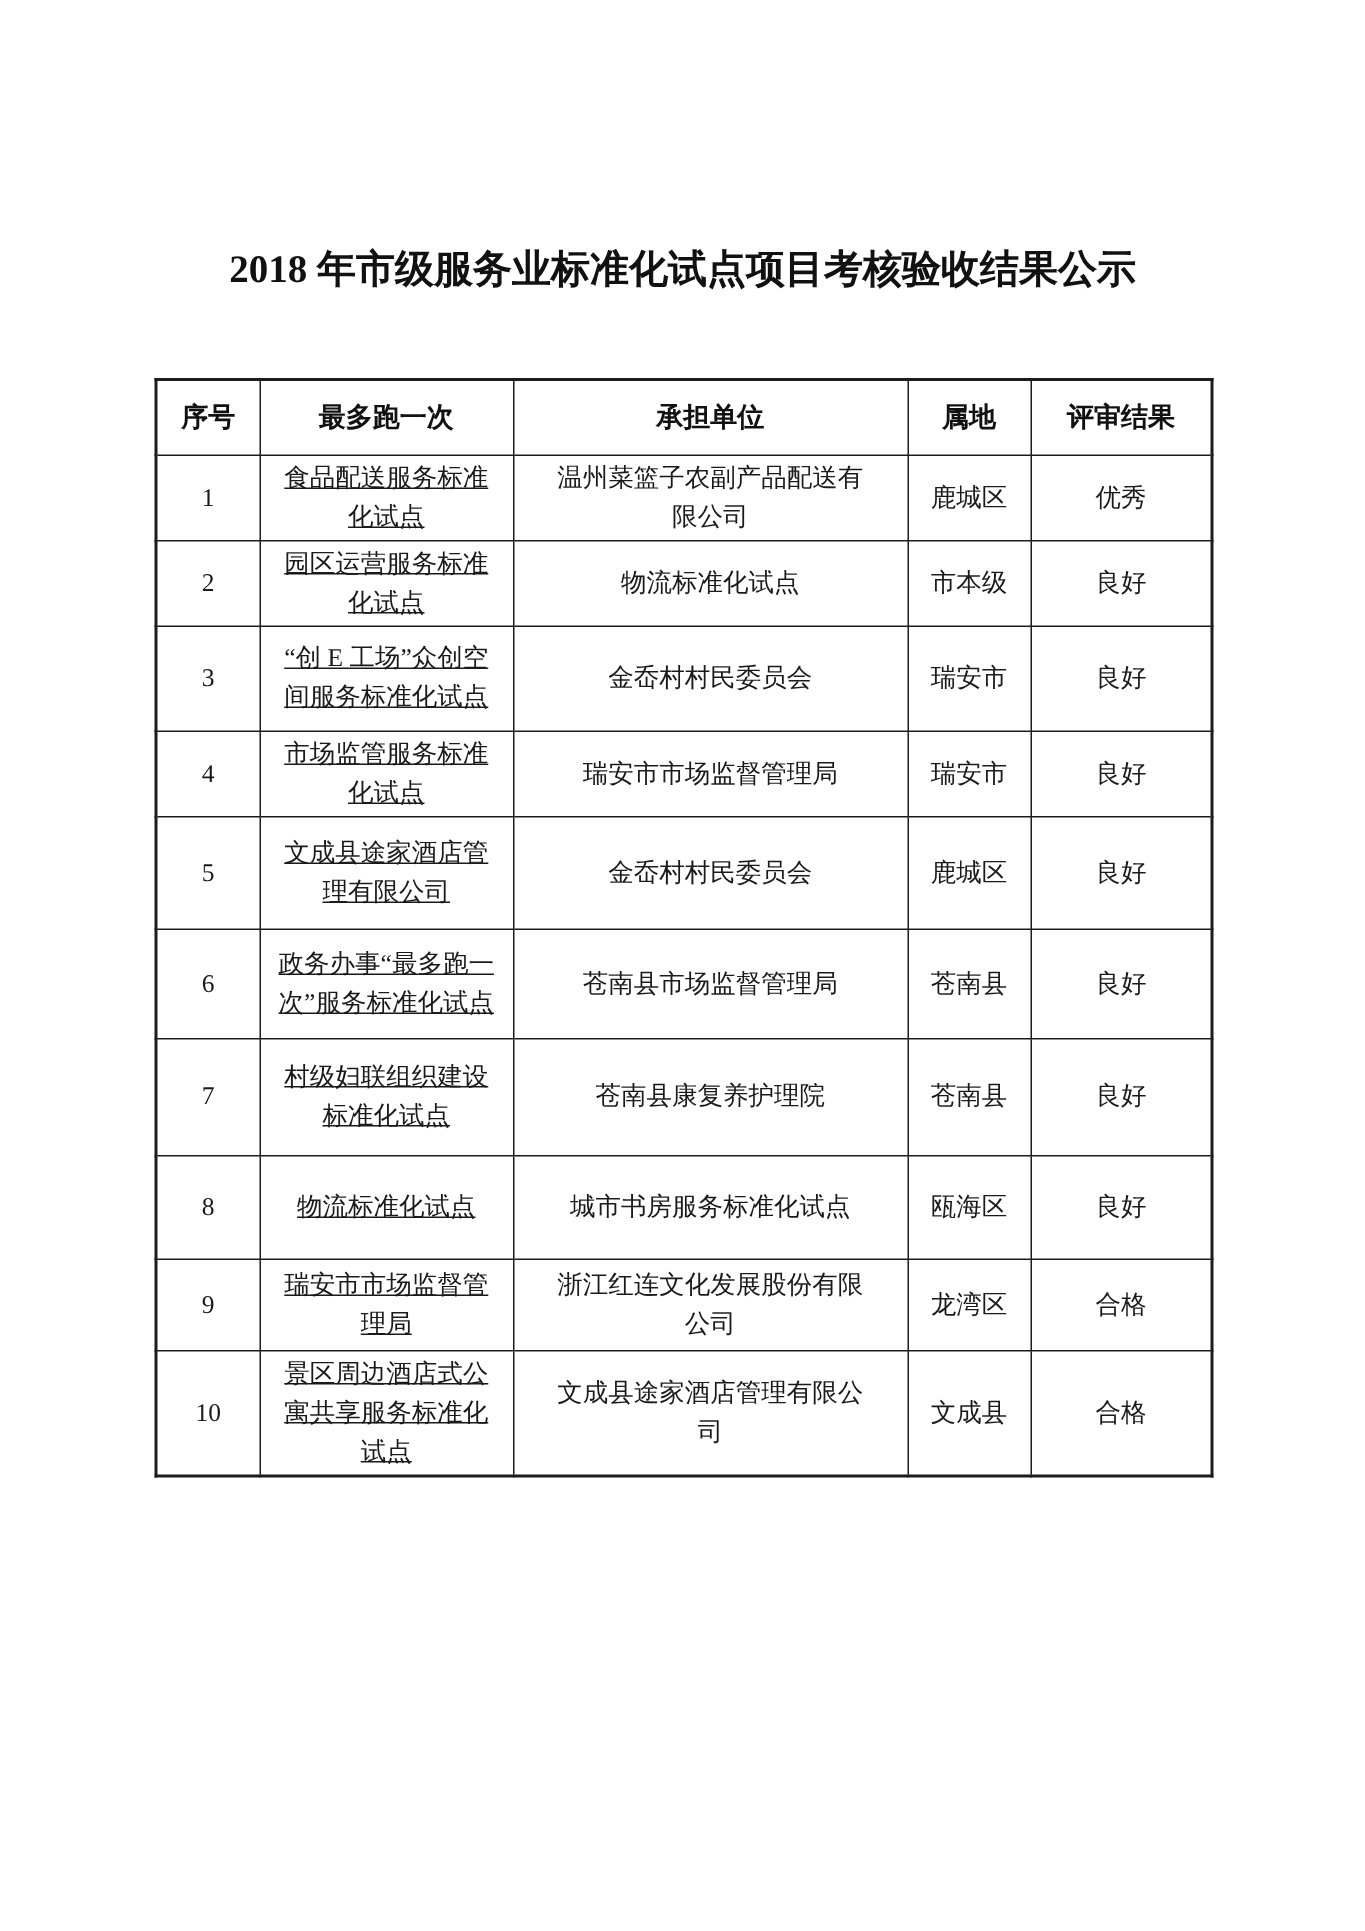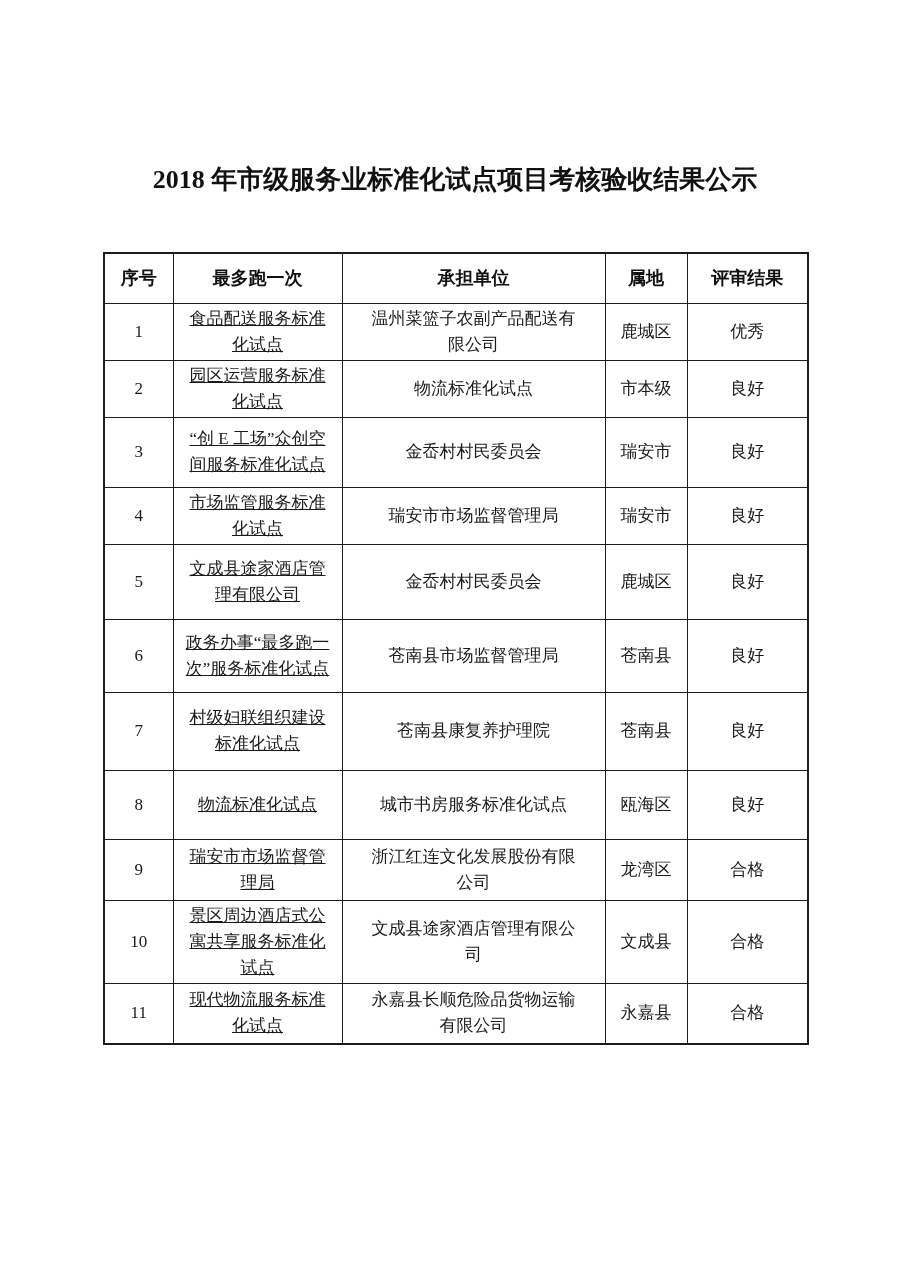--- a/index.html
+++ b/index.html
@@ -148,23 +148,16 @@
         <td>龙湾区</td>
         <td>合格</td>
       </tr>
       <tr style="height:74px">
         <td>10</td>
         <td class="project">景区周边酒店式公寓共享服务标准化试点</td>
         <td class="unit">文成县途家酒店管理有限公司</td>
         <td>文成县</td>
         <td>合格</td>
       </tr>
-      <tr style="height:61px">
-        <td>11</td>
-        <td class="project">现代物流服务标准化试点</td>
-        <td class="unit">永嘉县长顺危险品货物运输有限公司</td>
-        <td>永嘉县</td>
-        <td>合格</td>
-      </tr>
     </tbody>
   </table>
 
 </div>
 
 </body></html>

